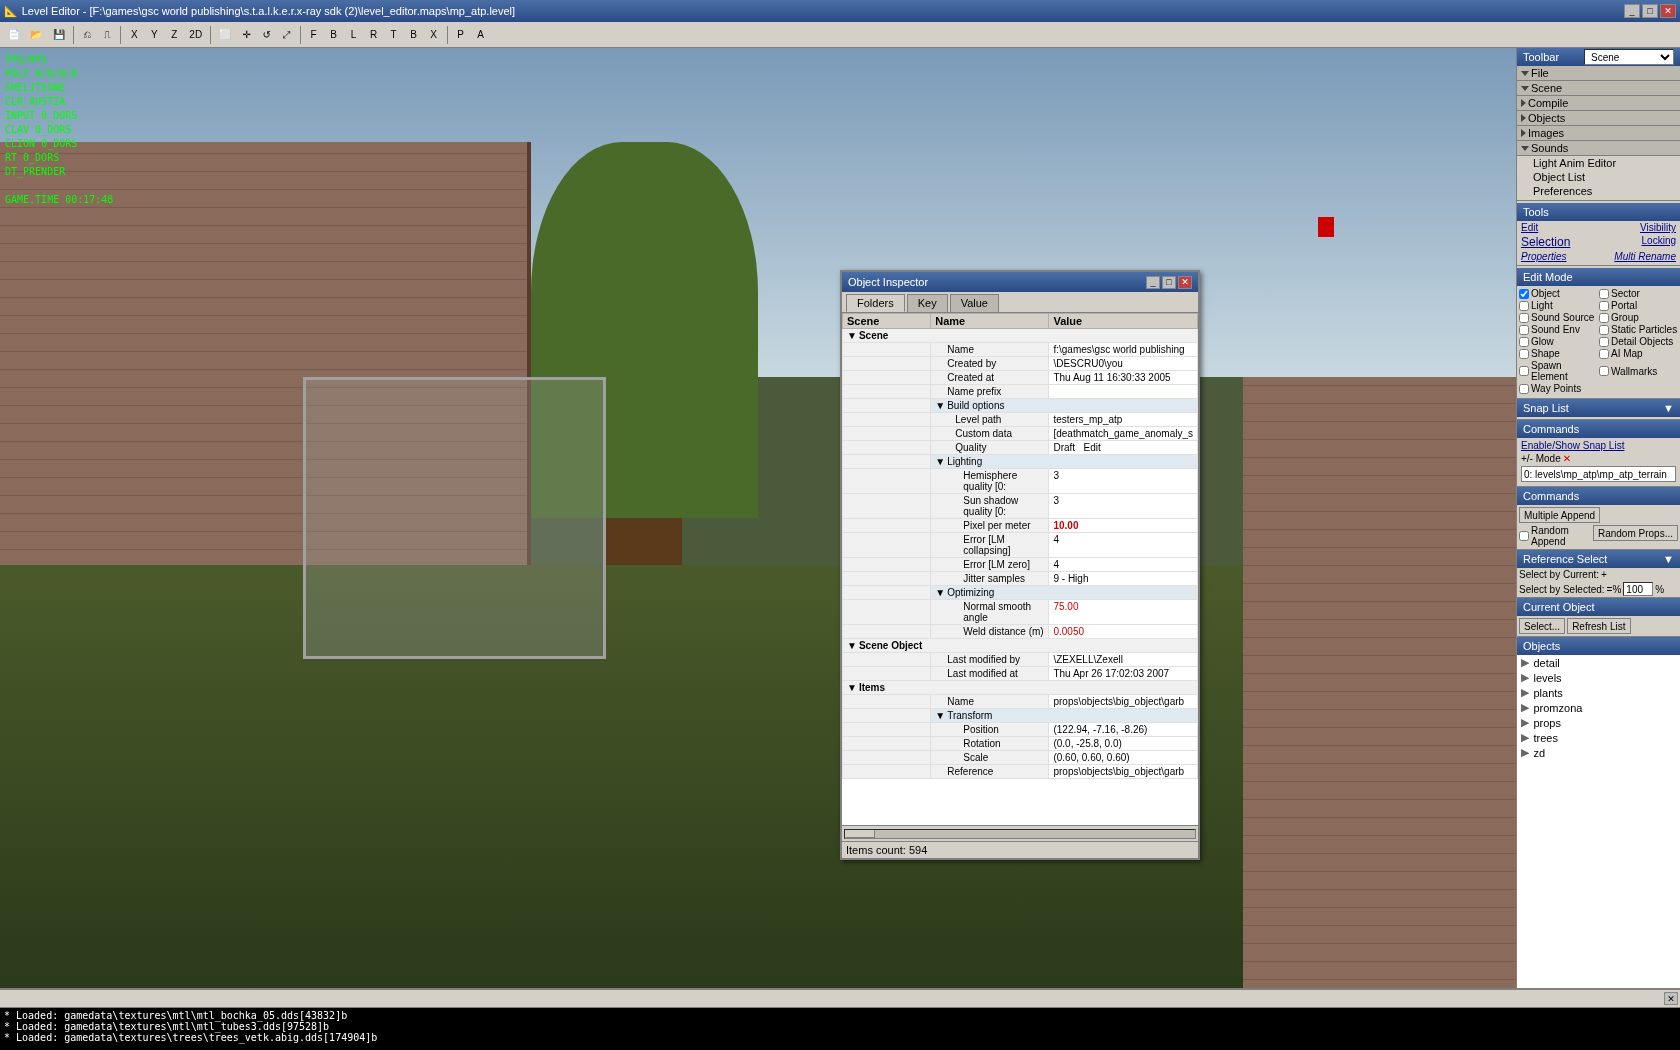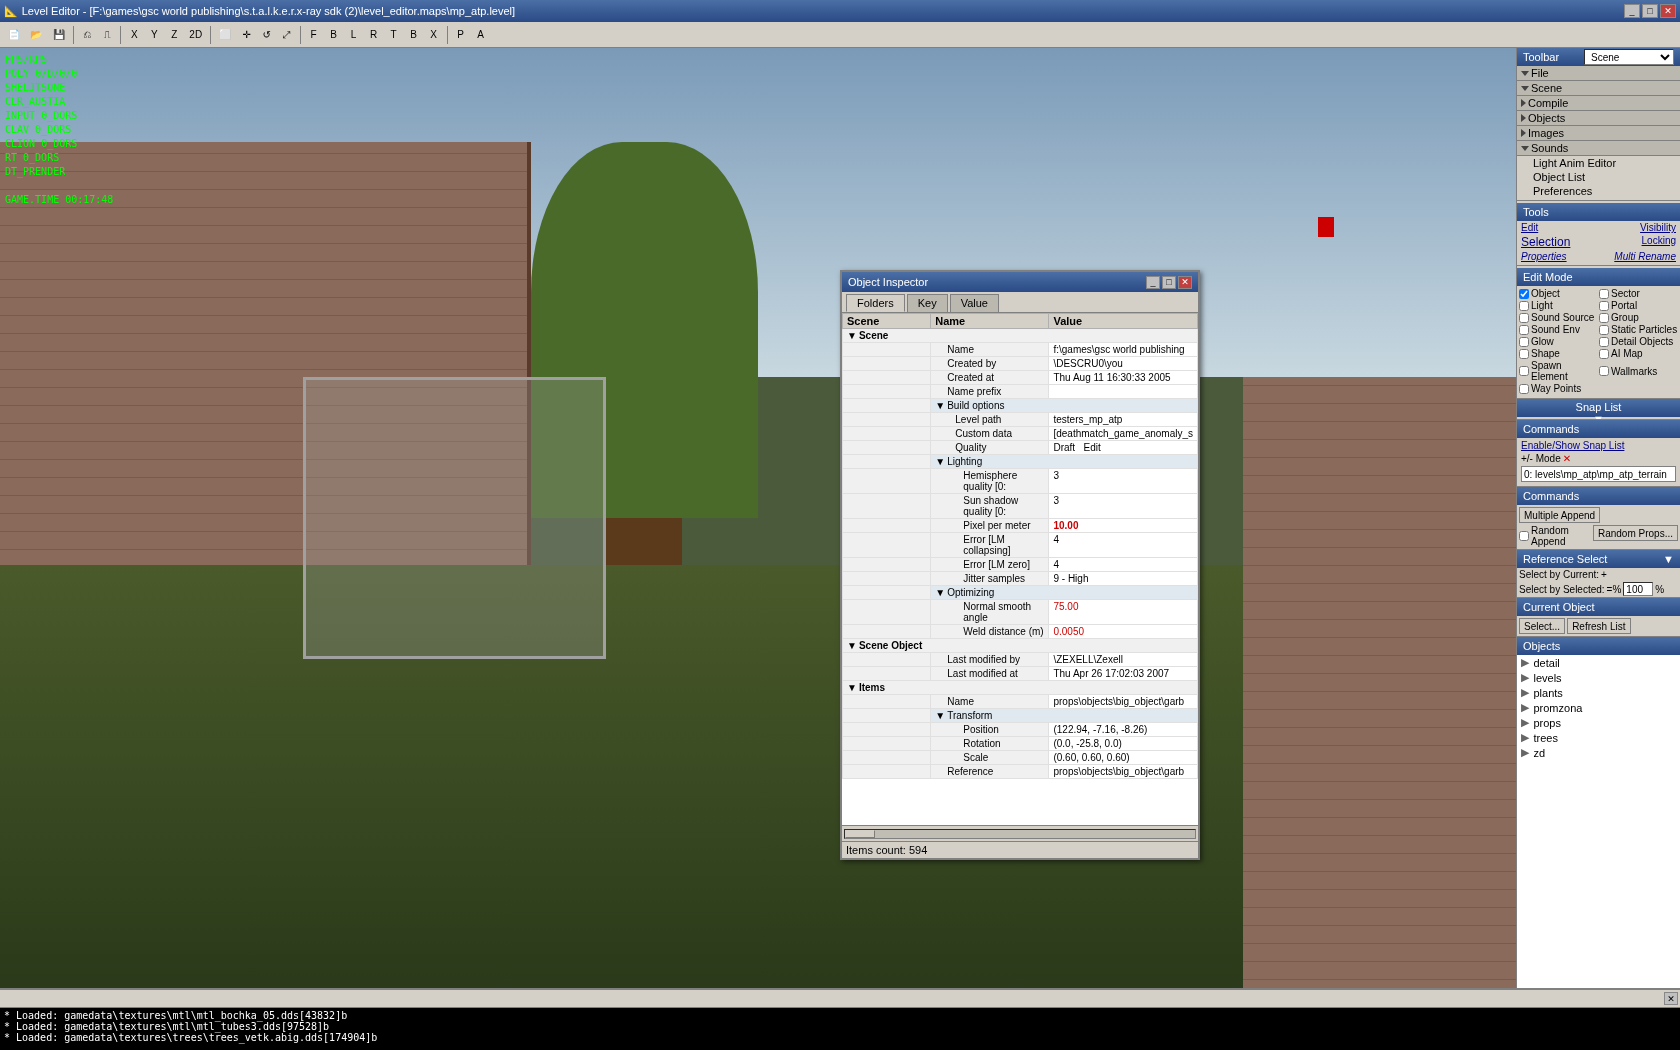--- a/index.html
+++ b/index.html
@@ -468,21 +468,21 @@
         <span>Wallmarks</span>
       </div>
       <div class="edit-mode-item">
         <input type="checkbox" style="">
         <span>Way Points</span>
       </div>
     </div>
 
     <div style="border-top:1px solid #808080; margin-top:2px;"></div>
 
-    <div class="panel-header" style="justify-content:space-between;flex-direction:column;">
+    <div class="panel-header" style="justify-content:space-between;">
       <span>Snap List</span>
       <span style="cursor:pointer;">▼</span>
     </div>
 
     <div style="border-top:1px solid #808080; margin-top:2px;"></div>
 
     <div class="panel-header">
       <span>Commands</span>
     </div>
     <div class="commands-section">

